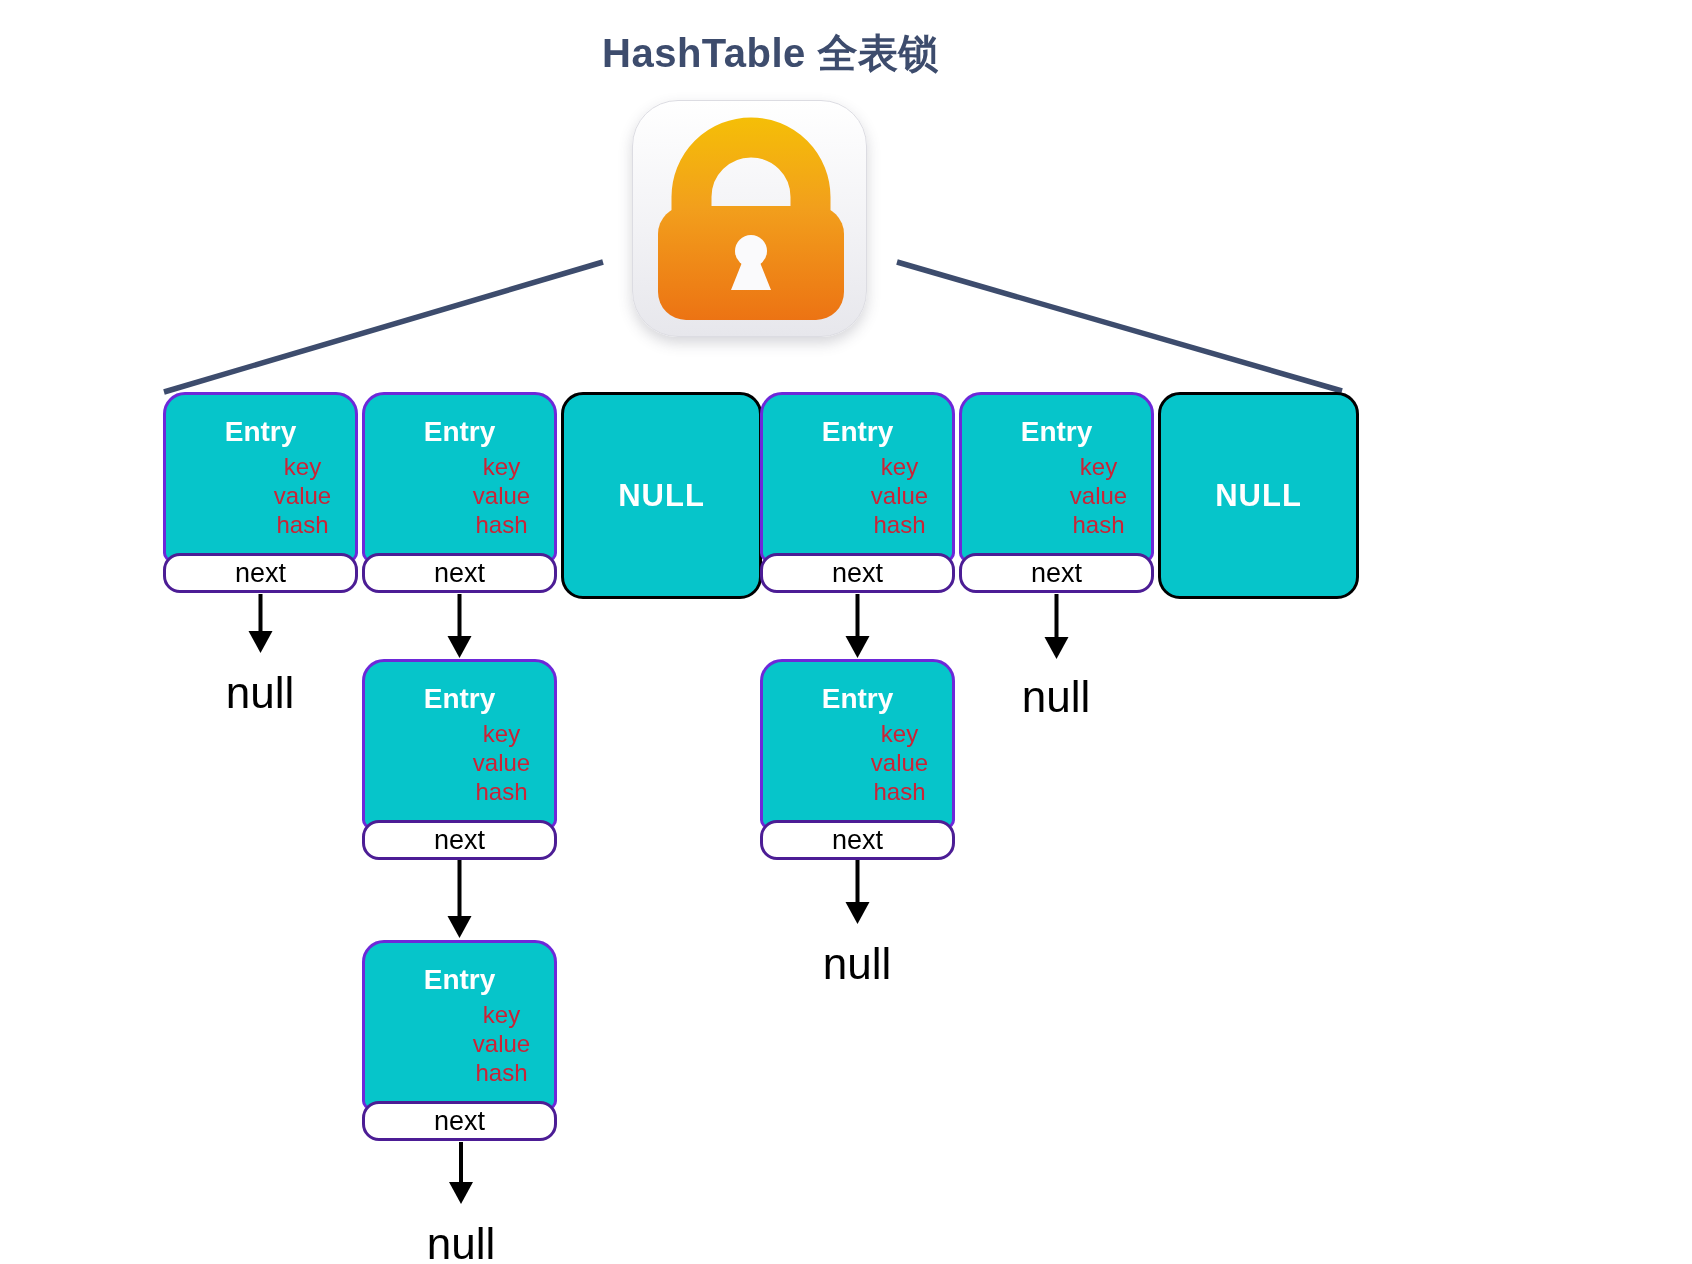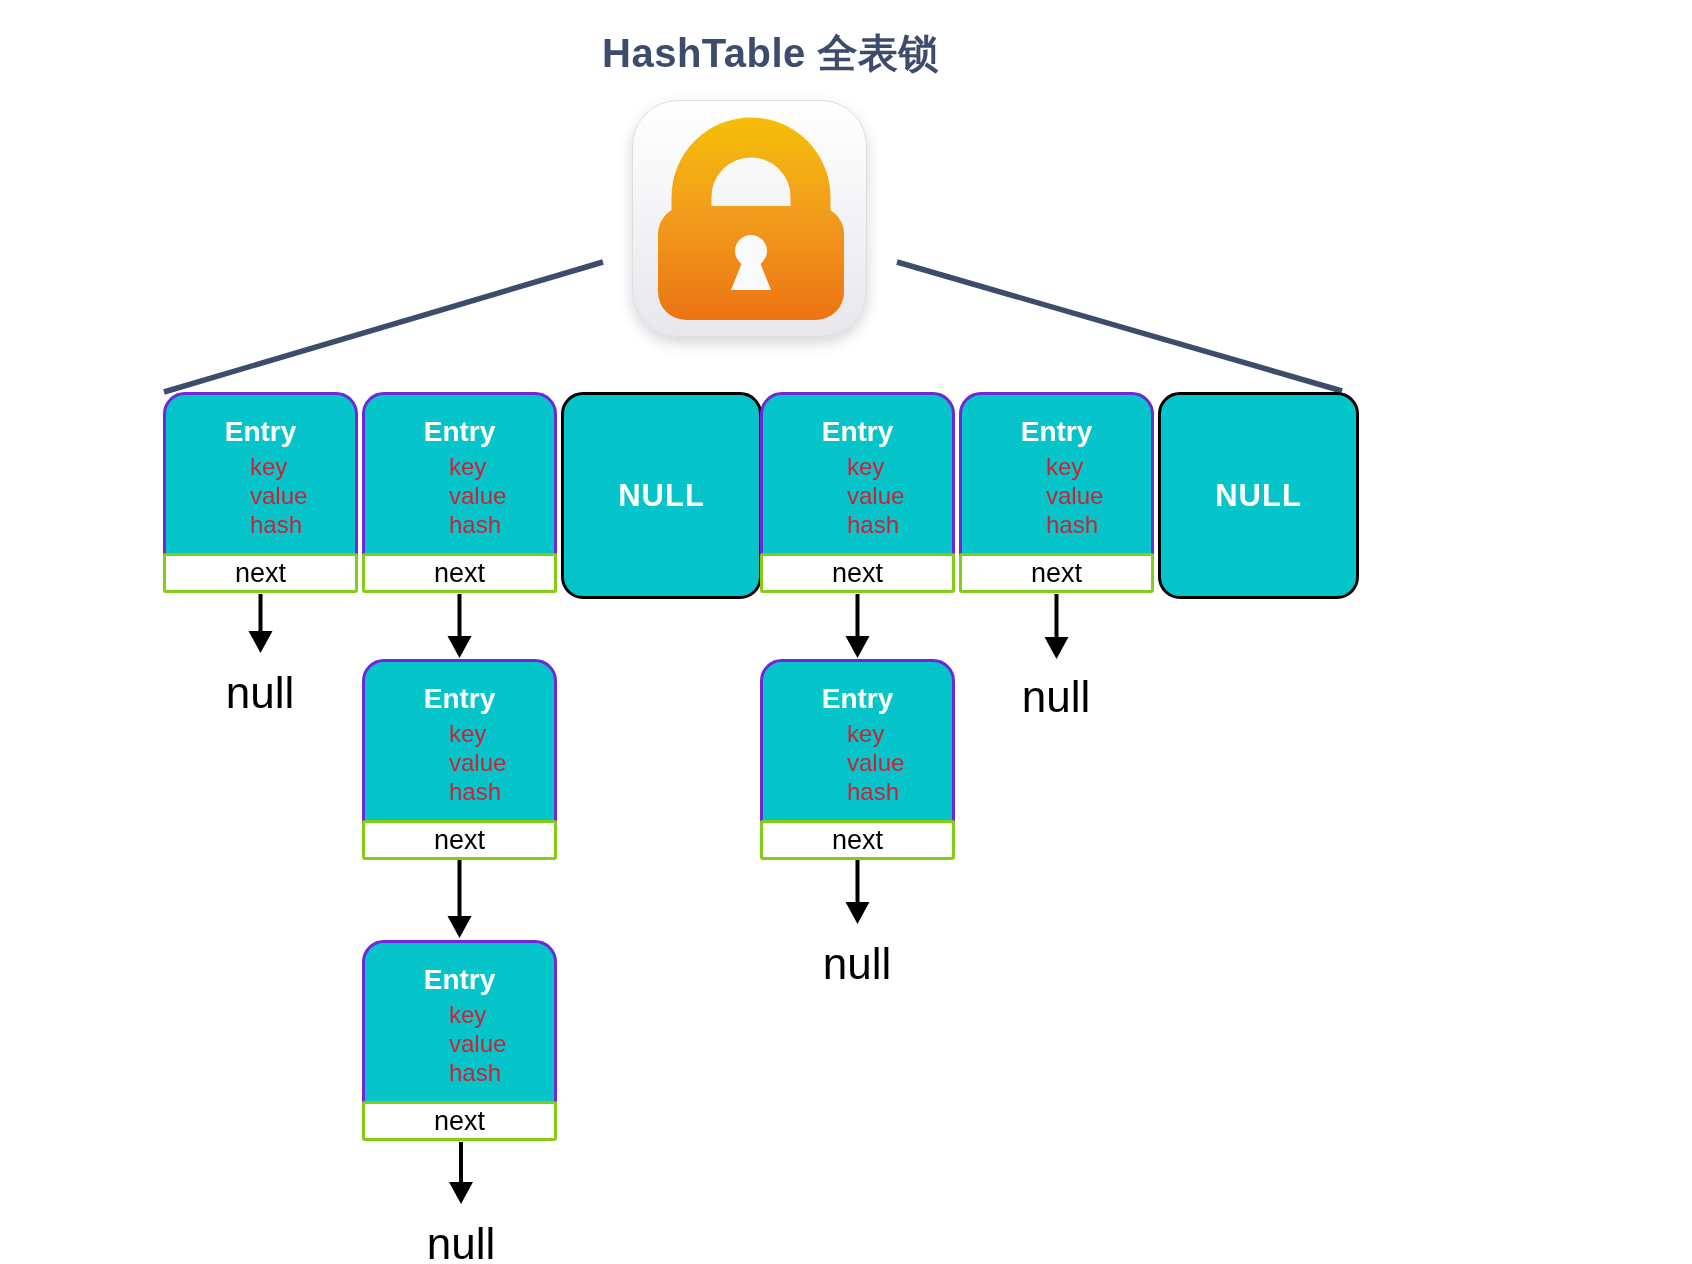--- a/index.html
+++ b/index.html
@@ -25,25 +25,25 @@
   .cell-body{
     position:absolute;left:0;right:0;top:0;bottom:31px;
     background:#06c5ca;border:3px solid #6d28d9;
     border-radius:22px 22px 9px 9px;
     display:flex;flex-direction:column;justify-content:center;
   }
   .cell-title{
     text-align:center;font-size:28px;font-weight:bold;color:#ffffff;margin-bottom:4px;
   }
   .cell-fields{
-    padding-left:84px;text-align:left;font-size:24px;line-height:29px;color:#cb2336;
+    padding-left:84px;text-align:center;font-size:24px;line-height:29px;color:#cb2336;
   }
   .next-pill{
     position:absolute;left:0;right:0;bottom:0;height:34px;
-    background:#ffffff;border:3px solid #84cc16;border-radius:3px;
+    background:#ffffff;border:3px solid #4c1d95;border-radius:17px;
     display:flex;align-items:center;justify-content:center;
     font-size:27px;color:#000;
   }
   .null-cell{
     position:absolute;width:195px;height:201px;z-index:2;
     background:#06c5ca;border:3px solid #000;border-radius:22px;
     display:flex;align-items:center;justify-content:center;
     font-size:31px;font-weight:bold;color:#ffffff;letter-spacing:1px;
   }
   .null-label{

